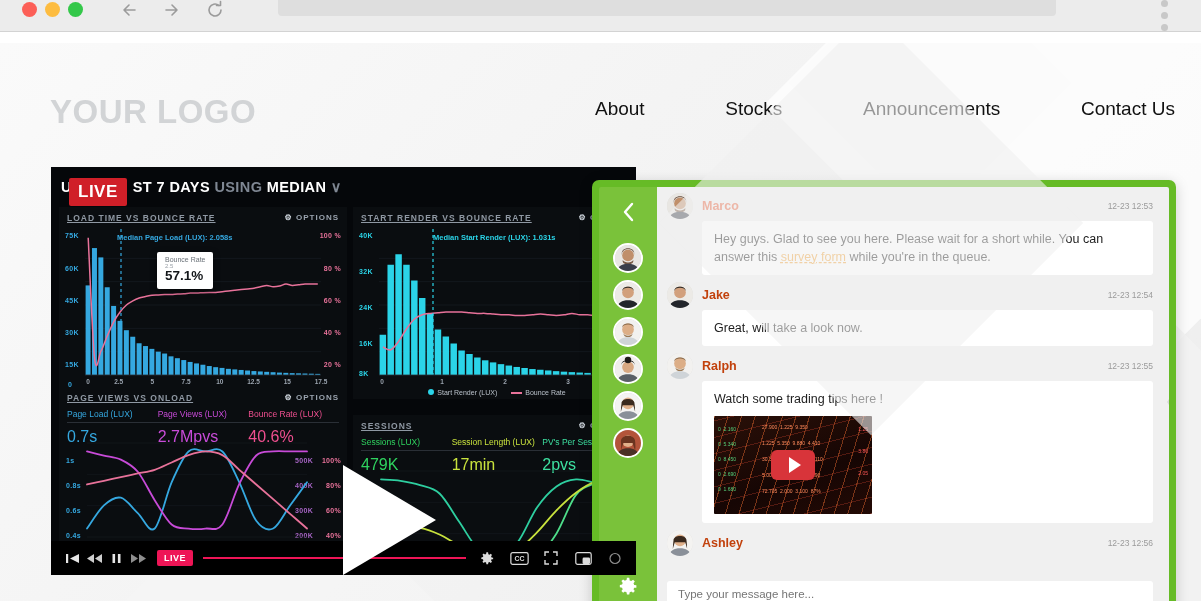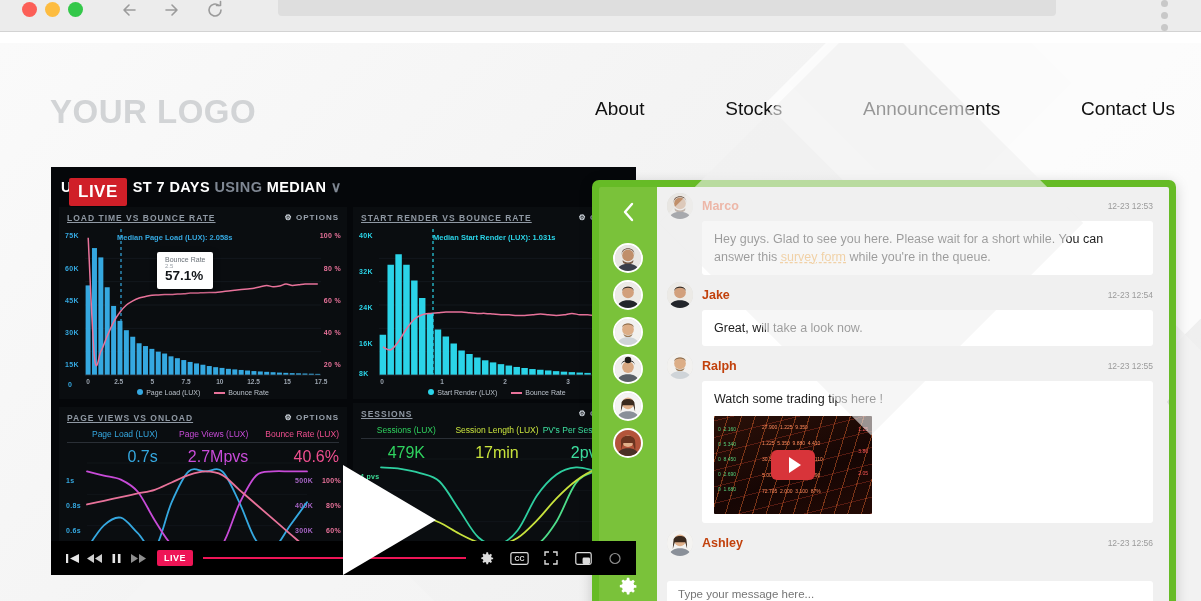--- a/index.html
+++ b/index.html
@@ -89,22 +89,22 @@
     letter-spacing: 1px; color: #8f98a3; text-decoration: underline;
   }
   .panel .popts {
     position: absolute; right: 8px; top: 6px; font-size: 8px; font-weight: bold;
     letter-spacing: 1px; color: #9aa3ae;
   }
   .panel .popts .cog { color: #cdd4dc; }
 
   .pA { left: 8px;   top: 40px;  width: 288px; height: 192px; }
   .pB { left: 302px; top: 40px;  width: 288px; height: 192px; }
-  .pC { left: 8px;   top: 240px; width: 288px; height: 160px; text-align: right; }
-  .pD { left: 302px; top: 236px; width: 288px; height: 160px; text-align: center; }
+  .pC { left: 8px;   top: 220px; width: 288px; height: 160px; }
+  .pD { left: 302px; top: 248px; width: 288px; height: 160px; }
 
   .axl { position: absolute; font-size: 7px; font-weight: bold; letter-spacing: .3px; }
   .ax-blue { color: #35a8e0; }
   .ax-pink { color: #e8729a; }
   .ax-cyan { color: #2bd4e8; }
   .ax-purple { color: #a664c4; }
   .ax-green { color: #3ddc97; }
 
   .median-note { position: absolute; font-size: 7.5px; font-weight: bold; }
   .legend { position: absolute; bottom: 3px; left: 0; width: 100%;

